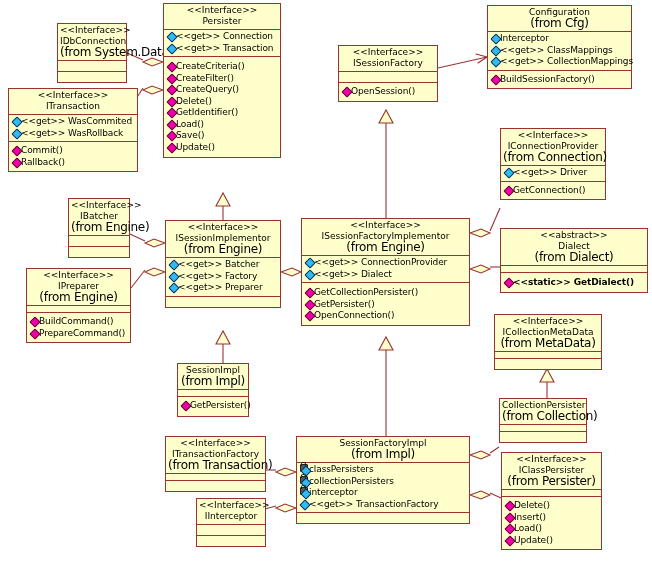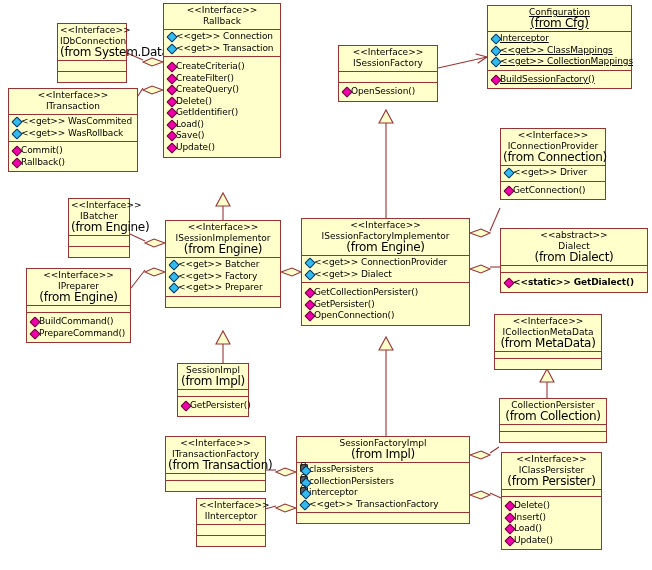--- a/index.html
+++ b/index.html
@@ -106,21 +106,21 @@
       <div class="cname">IDbConnection</div>
       <div class="pkg">(from System.Data)</div>
     </div>
     <div class="sep compart"></div>
     <div class="sep compart"></div>
   </div>
 
   <div class="uml-class" style="left:163px;top:3px;width:118px;">
     <div class="hdr">
       <div class="stereo">&lt;&lt;Interface&gt;&gt;</div>
-      <div class="cname">Rallback</div>
+      <div class="cname">Persister</div>
     </div>
     <div class="sep compart">
         <span class="mem"><span class="ic prop"><i class="a"></i></span><span>&lt;&lt;get&gt;&gt; Connection</span></span>
         <span class="mem"><span class="ic prop"><i class="a"></i></span><span>&lt;&lt;get&gt;&gt; Transaction</span></span>
       </div>
     <div class="sep compart" style="padding-top:4px;padding-bottom:4px;">
         <span class="mem"><span class="ic meth"><i class="a"></i></span><span>CreateCriteria()</span></span>
         <span class="mem"><span class="ic meth"><i class="a"></i></span><span>CreateFilter()</span></span>
         <span class="mem"><span class="ic meth"><i class="a"></i></span><span>CreateQuery()</span></span>
         <span class="mem"><span class="ic meth"><i class="a"></i></span><span>Delete()</span></span>
@@ -135,21 +135,21 @@
     <div class="hdr">
       <div class="stereo">&lt;&lt;Interface&gt;&gt;</div>
       <div class="cname">ISessionFactory</div>
     </div>
     <div class="sep compart"></div>
     <div class="sep compart" style="padding-top:3px;padding-bottom:3px;">
         <span class="mem"><span class="ic meth"><i class="a"></i></span><span>OpenSession()</span></span>
       </div>
   </div>
 
-  <div class="uml-class" style="left:487px;top:5px;width:145px;text-decoration:underline;">
+  <div class="uml-class" style="left:487px;top:5px;width:145px;">
     <div class="hdr">
       <div class="cname">Configuration</div>
       <div class="pkg">(from Cfg)</div>
     </div>
     <div class="sep compart">
         <span class="mem"><span class="ic prop"><i class="a"></i></span><span>Interceptor</span></span>
         <span class="mem"><span class="ic prop"><i class="a"></i></span><span>&lt;&lt;get&gt;&gt; ClassMappings</span></span>
         <span class="mem"><span class="ic prop"><i class="a"></i></span><span>&lt;&lt;get&gt;&gt; CollectionMappings</span></span>
       </div>
     <div class="sep compart" style="padding-top:3px;padding-bottom:3px;">
@@ -266,21 +266,21 @@
   <div class="uml-class" style="left:494px;top:314px;width:108px;">
     <div class="hdr">
       <div class="stereo">&lt;&lt;Interface&gt;&gt;</div>
       <div class="cname">ICollectionMetaData</div>
       <div class="pkg">(from MetaData)</div>
     </div>
     <div class="sep compart" style="min-height:3px;"></div>
     <div class="sep compart"></div>
   </div>
 
-  <div class="uml-class" style="left:499px;top:398px;width:108px;">
+  <div class="uml-class" style="left:499px;top:398px;width:88px;">
     <div class="hdr">
       <div class="cname">CollectionPersister</div>
       <div class="pkg">(from Collection)</div>
     </div>
     <div class="sep compart" style="min-height:3px;"></div>
     <div class="sep compart"></div>
   </div>
 
   <div class="uml-class" style="left:165px;top:436px;width:101px;">
     <div class="hdr">

